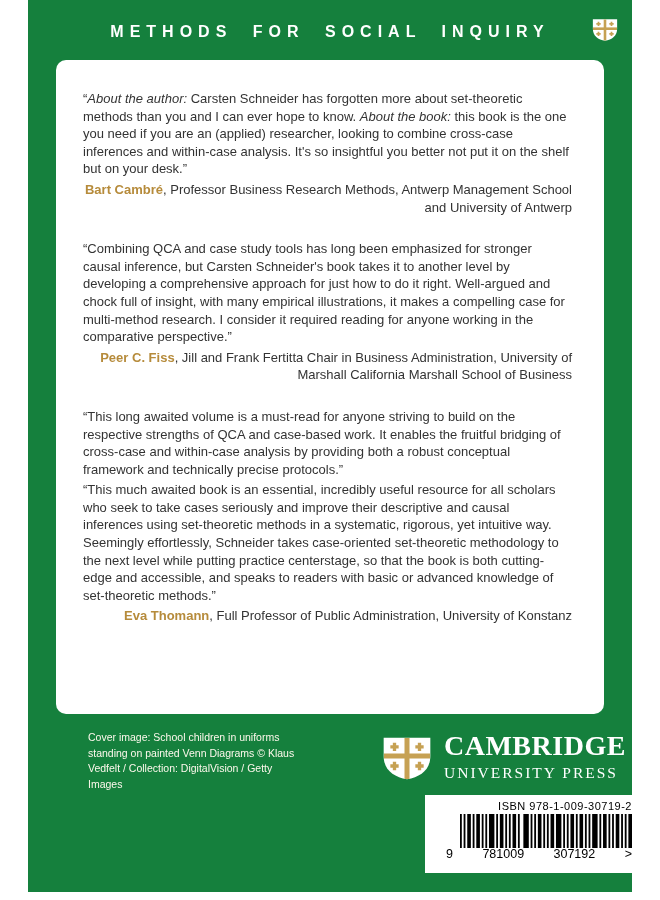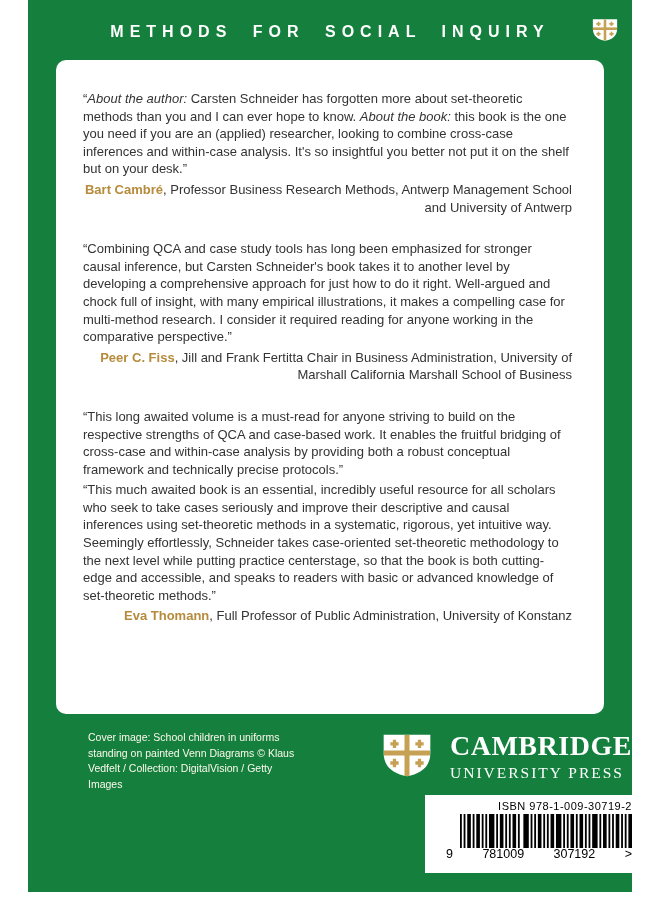--- a/index.html
+++ b/index.html
@@ -30,21 +30,21 @@
   .authorline { margin:0 0 24px 0; font-size:13px; line-height:17.6px; color:#333333;text-align:right; }
   .authorline .name { color:#b68b3b; font-weight:700; }
 
   .credit {
     position:absolute; left:60px; top:730px; width:208px;
     font-size:10.5px; line-height:15.5px; color:#fdf8ec;
   }
 
   .publisher {
     position:absolute; left:354px; top:732px;
-    display:flex; align-items:flex-start; gap:18px; color:#ffffff;
+    display:flex; align-items:flex-end; gap:12px; color:#ffffff;
   }
   .publisher .shield { width:50px; height:47px; flex:0 0 auto; }
   .pub-text { display:flex; flex-direction:column; }
   .pub-name1 {
     font-family:"Liberation Serif", serif; font-size:28px; font-weight:700;
     letter-spacing:0.5px; line-height:1; white-space:nowrap;
   }
   .pub-name2 {
     font-family:"Liberation Serif", serif; font-size:15.5px; font-weight:400;
     letter-spacing:2px; margin-top:4px; white-space:nowrap;

